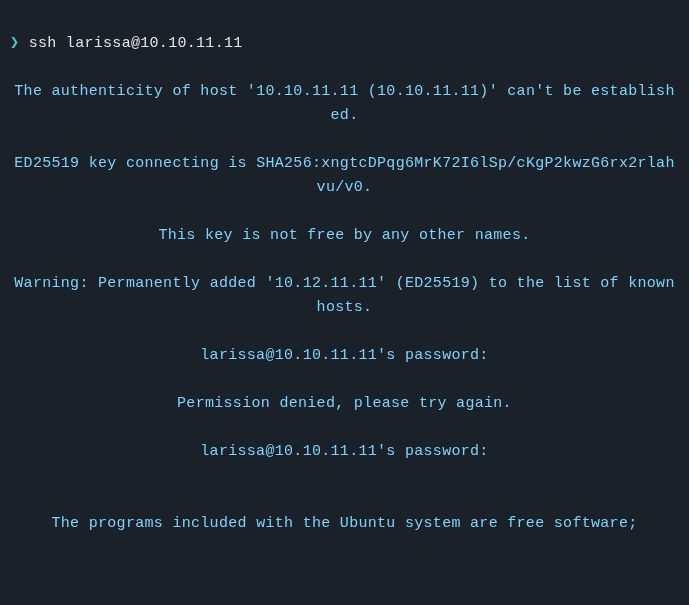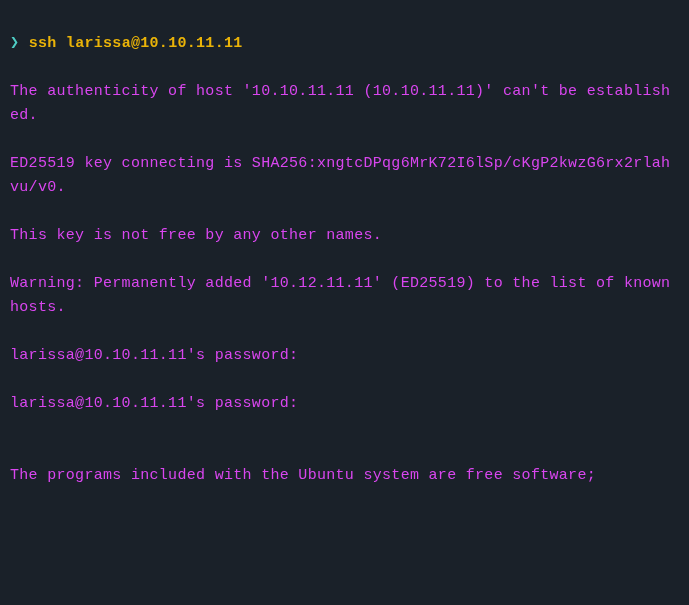--- a/index.html
+++ b/index.html
@@ -24,40 +24,41 @@
       word-break: break-all;
     }
     .line {
       display: block;
     }
     .prompt-arrow {
       color: #4ecdc4;
       font-weight: bold;
     }
     .cmd {
-      color: #eab308;
-      font-weight: bold;
+      color: #e5e5e5;
     }
     .output {
-      color: #d946ef;
+      color: #7dd3fc;
+      text-align: center;
     }
     .blank {
       height: 1.6em;
     }
   </style>
 </head>
 <body>
 
 <div class="terminal">
 <span class="line"><span class="prompt-arrow">❯</span><span class="cmd"> ssh larissa@10.10.11.11</span></span>
 <span class="line output">The authenticity of host '10.10.11.11 (10.10.11.11)' can't be established.</span>
 <span class="line output">ED25519 key connecting is SHA256:xngtcDPqg6MrK72I6lSp/cKgP2kwzG6rx2rlahvu/v0.</span>
 <span class="line output">This key is not free by any other names.</span>
 <span class="line output">Warning: Permanently added '10.12.11.11' (ED25519) to the list of known hosts.</span>
 <span class="line output">larissa@10.10.11.11's password:</span>
+<span class="line output">Permission denied, please try again.</span>
 <span class="line output">larissa@10.10.11.11's password:</span>
 <span class="blank"></span>
 <span class="line output">The programs included with the Ubuntu system are free software;</span>
 
 
 <span class="blank"></span>
 
 
 <span class="blank"></span>
 

